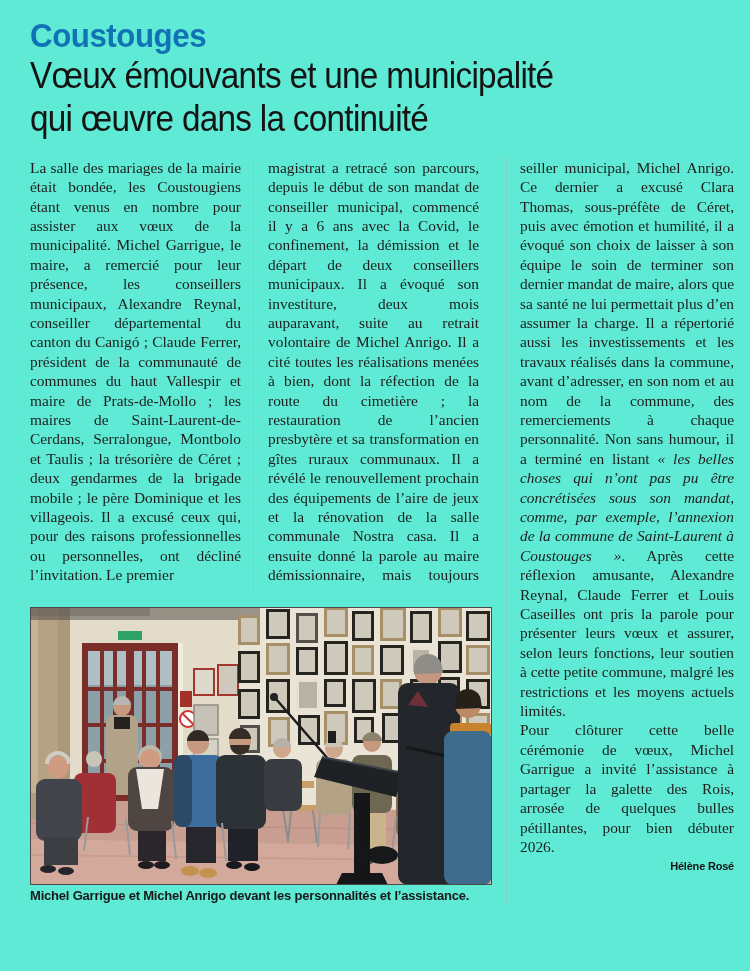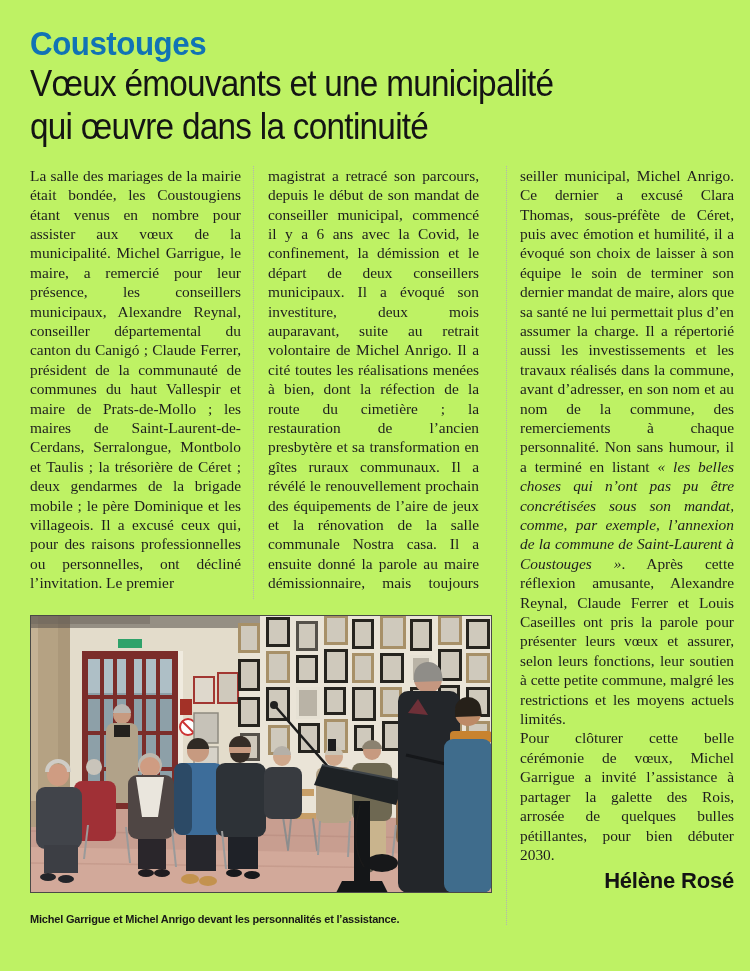--- a/index.html
+++ b/index.html
@@ -1,21 +1,21 @@
 <!DOCTYPE html>
 <html lang="fr"><head>
 <meta charset="utf-8">
 <style>
   html,body{margin:0;padding:0;background:#ffffff;}
   .page{
     position:relative;
     width:750px;height:971px;
-    background:#bef264;
+    background:#5eead4;
     box-sizing:border-box;
-    padding:26px 32px 0 30px;
+    padding:18px 32px 0 30px;
     font-family:"Liberation Serif","DejaVu Serif",serif;
     color:#1e1e1e;
     overflow:hidden;
   }
   .kicker{
     font-family:"Liberation Sans","DejaVu Sans",sans-serif;
     font-weight:700;
     font-size:34px;
     line-height:1.05;
     color:#1173b5;
@@ -53,33 +53,33 @@
   .body-text{
     font-size:15.4px;
     line-height:19.4px;
     text-align:justify;
     margin:0;
   }
   .body-text em{}
   .photo-wrap{margin-top:16px;width:462px;}
   .photo-wrap svg{display:block;}
   .caption{
-    margin-top:20px;
+    margin-top:3px;
     font-family:"Liberation Sans","DejaVu Sans",sans-serif;
     font-weight:700;
-    font-size:11px;
+    font-size:13px;
     color:#181818;
     letter-spacing:-0.2px;
   }
   .signature{
     margin-top:4px;
     text-align:right;
     font-family:"Liberation Sans","DejaVu Sans",sans-serif;
     font-weight:700;
-    font-size:22px;
+    font-size:11px;
     color:#141414;
     letter-spacing:-0.2px;
   }
 </style>
 </head>
 <body>
 
 <div class="page">
 
   <div class="kicker">Coustouges</div>
@@ -366,18 +366,18 @@
         </svg>
       </div>
 
       <div class="caption">Michel Garrigue et Michel Anrigo devant les personnalités et l’assistance.</div>
     </div>
 
     <div class="vrule-outer"></div>
 
     <div class="col3">
       <p class="body-text"><span>seiller municipal, Michel Anrigo. Ce dernier a excusé Clara Thomas, sous-préfète de Céret, puis avec émotion et humilité, il a évoqué son choix de laisser à son équipe le soin de terminer son dernier mandat de maire, alors que sa santé ne lui permettait plus d’en assumer la charge. Il a répertorié aussi les investissements et les travaux réalisés dans la commune, avant d’adresser, en son nom et au nom de la commune, des remerciements à chaque personnalité. Non sans humour, il a terminé en listant </span><em>« les belles choses qui n’ont pas pu être concrétisées sous son mandat, comme, par exemple, l’annexion de la commune de Saint-Laurent à Coustouges »</em><span>. Après cette réflexion amusante, Alexandre Reynal, Claude Ferrer et Louis Caseilles ont pris la parole pour présenter leurs vœux et assurer, selon leurs fonctions, leur soutien à cette petite commune, malgré les restrictions et les moyens actuels limités.</span></p>
-      <p class="body-text">Pour clôturer cette belle cérémonie de vœux, Michel Garrigue a invité l’assistance à partager la galette des Rois, arrosée de quelques bulles pétillantes, pour bien débuter 2030.</p>
+      <p class="body-text">Pour clôturer cette belle cérémonie de vœux, Michel Garrigue a invité l’assistance à partager la galette des Rois, arrosée de quelques bulles pétillantes, pour bien débuter 2026.</p>
       <div class="signature">Hélène Rosé</div>
     </div>
 
   </div>
 </div>
 
 </body></html>

